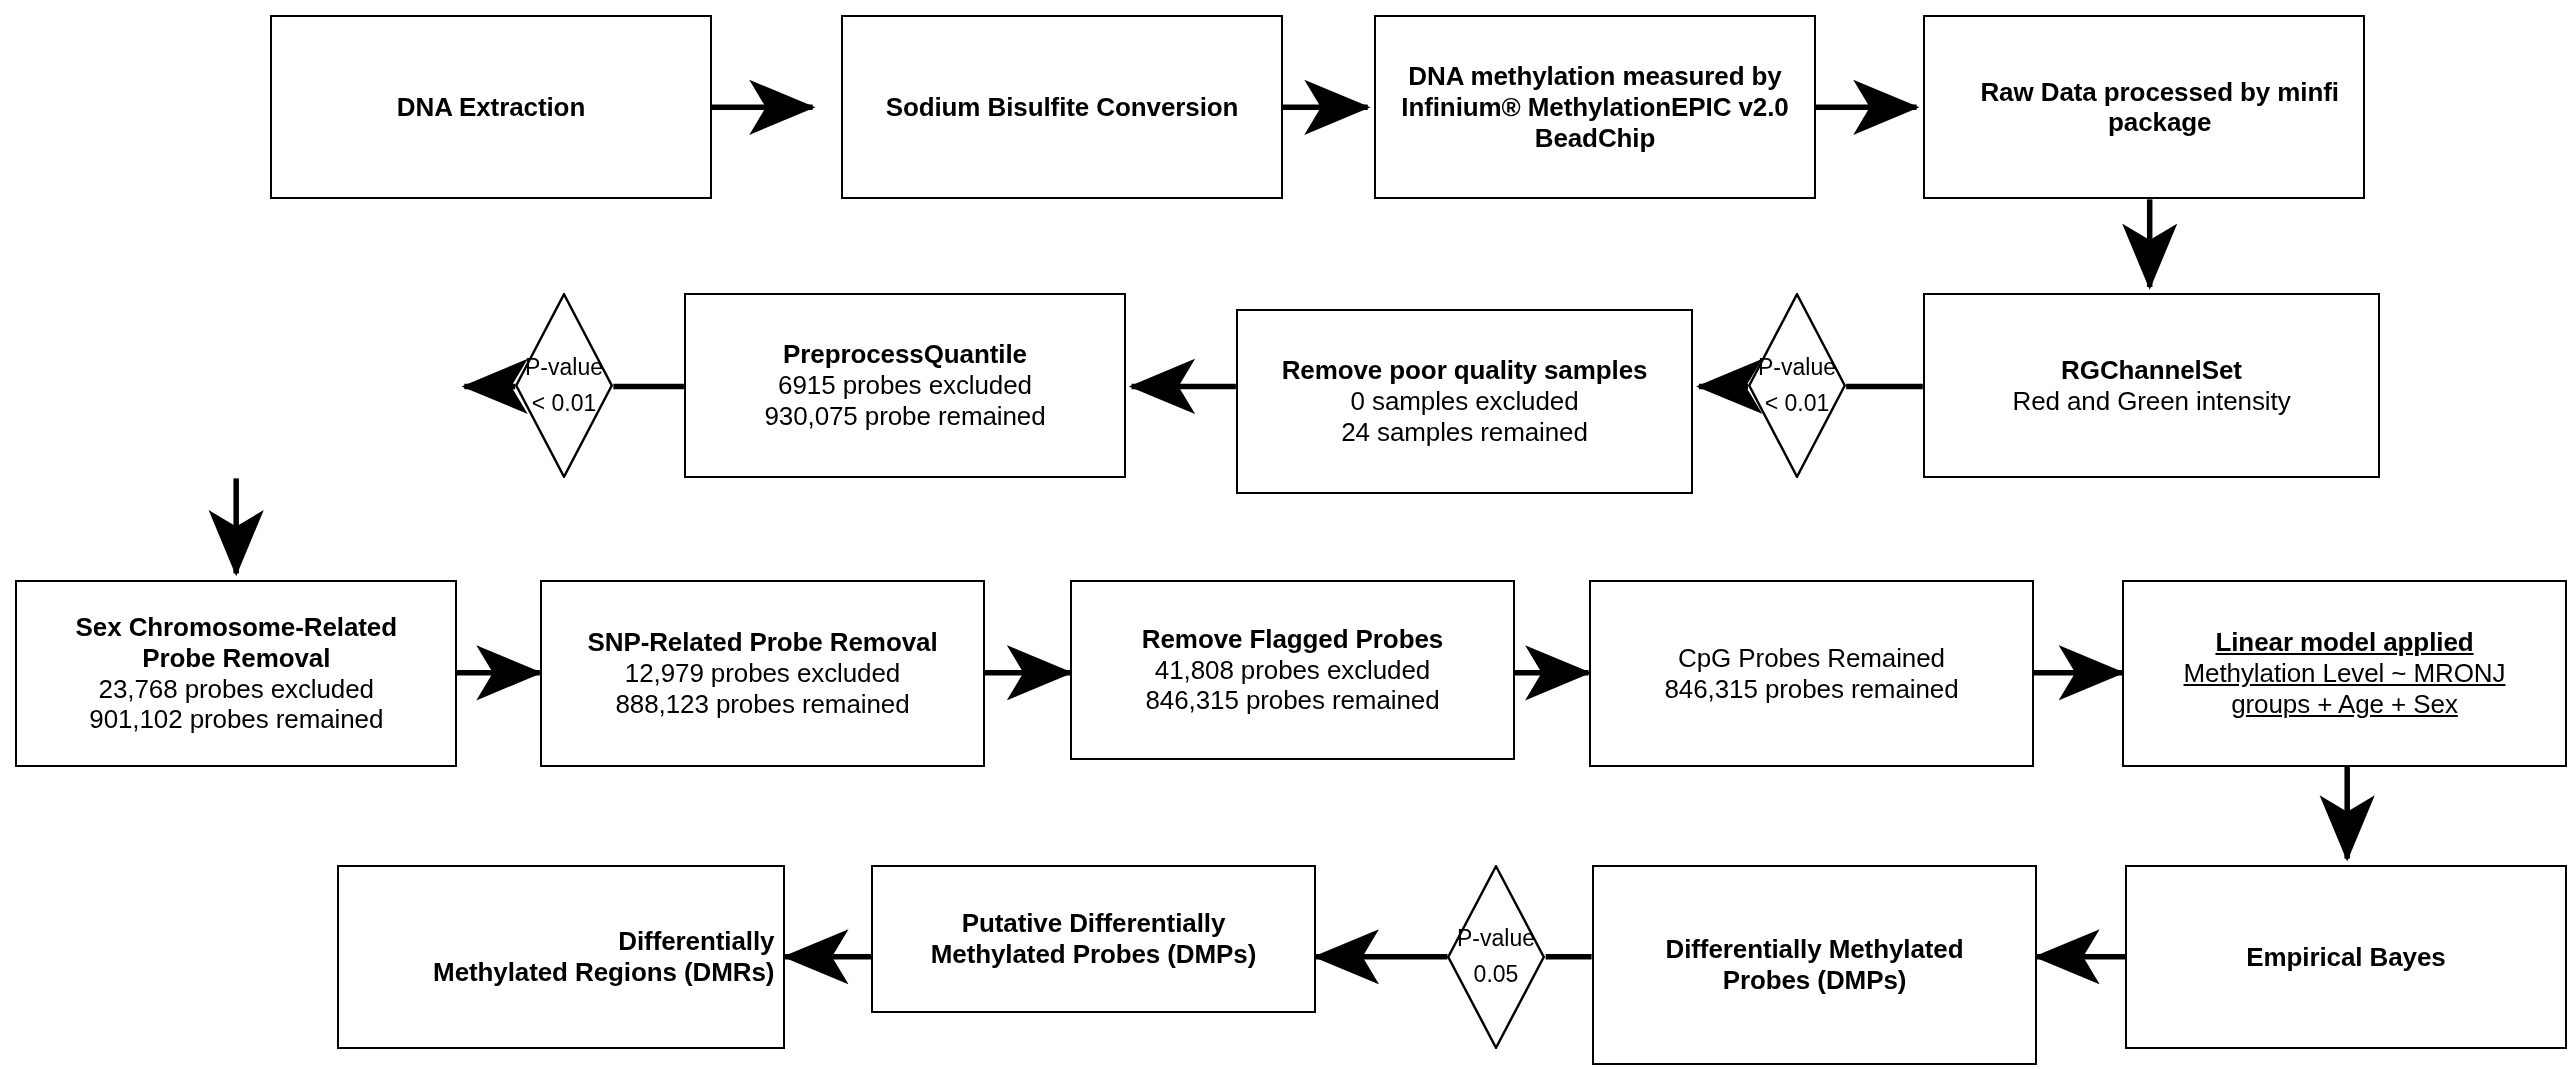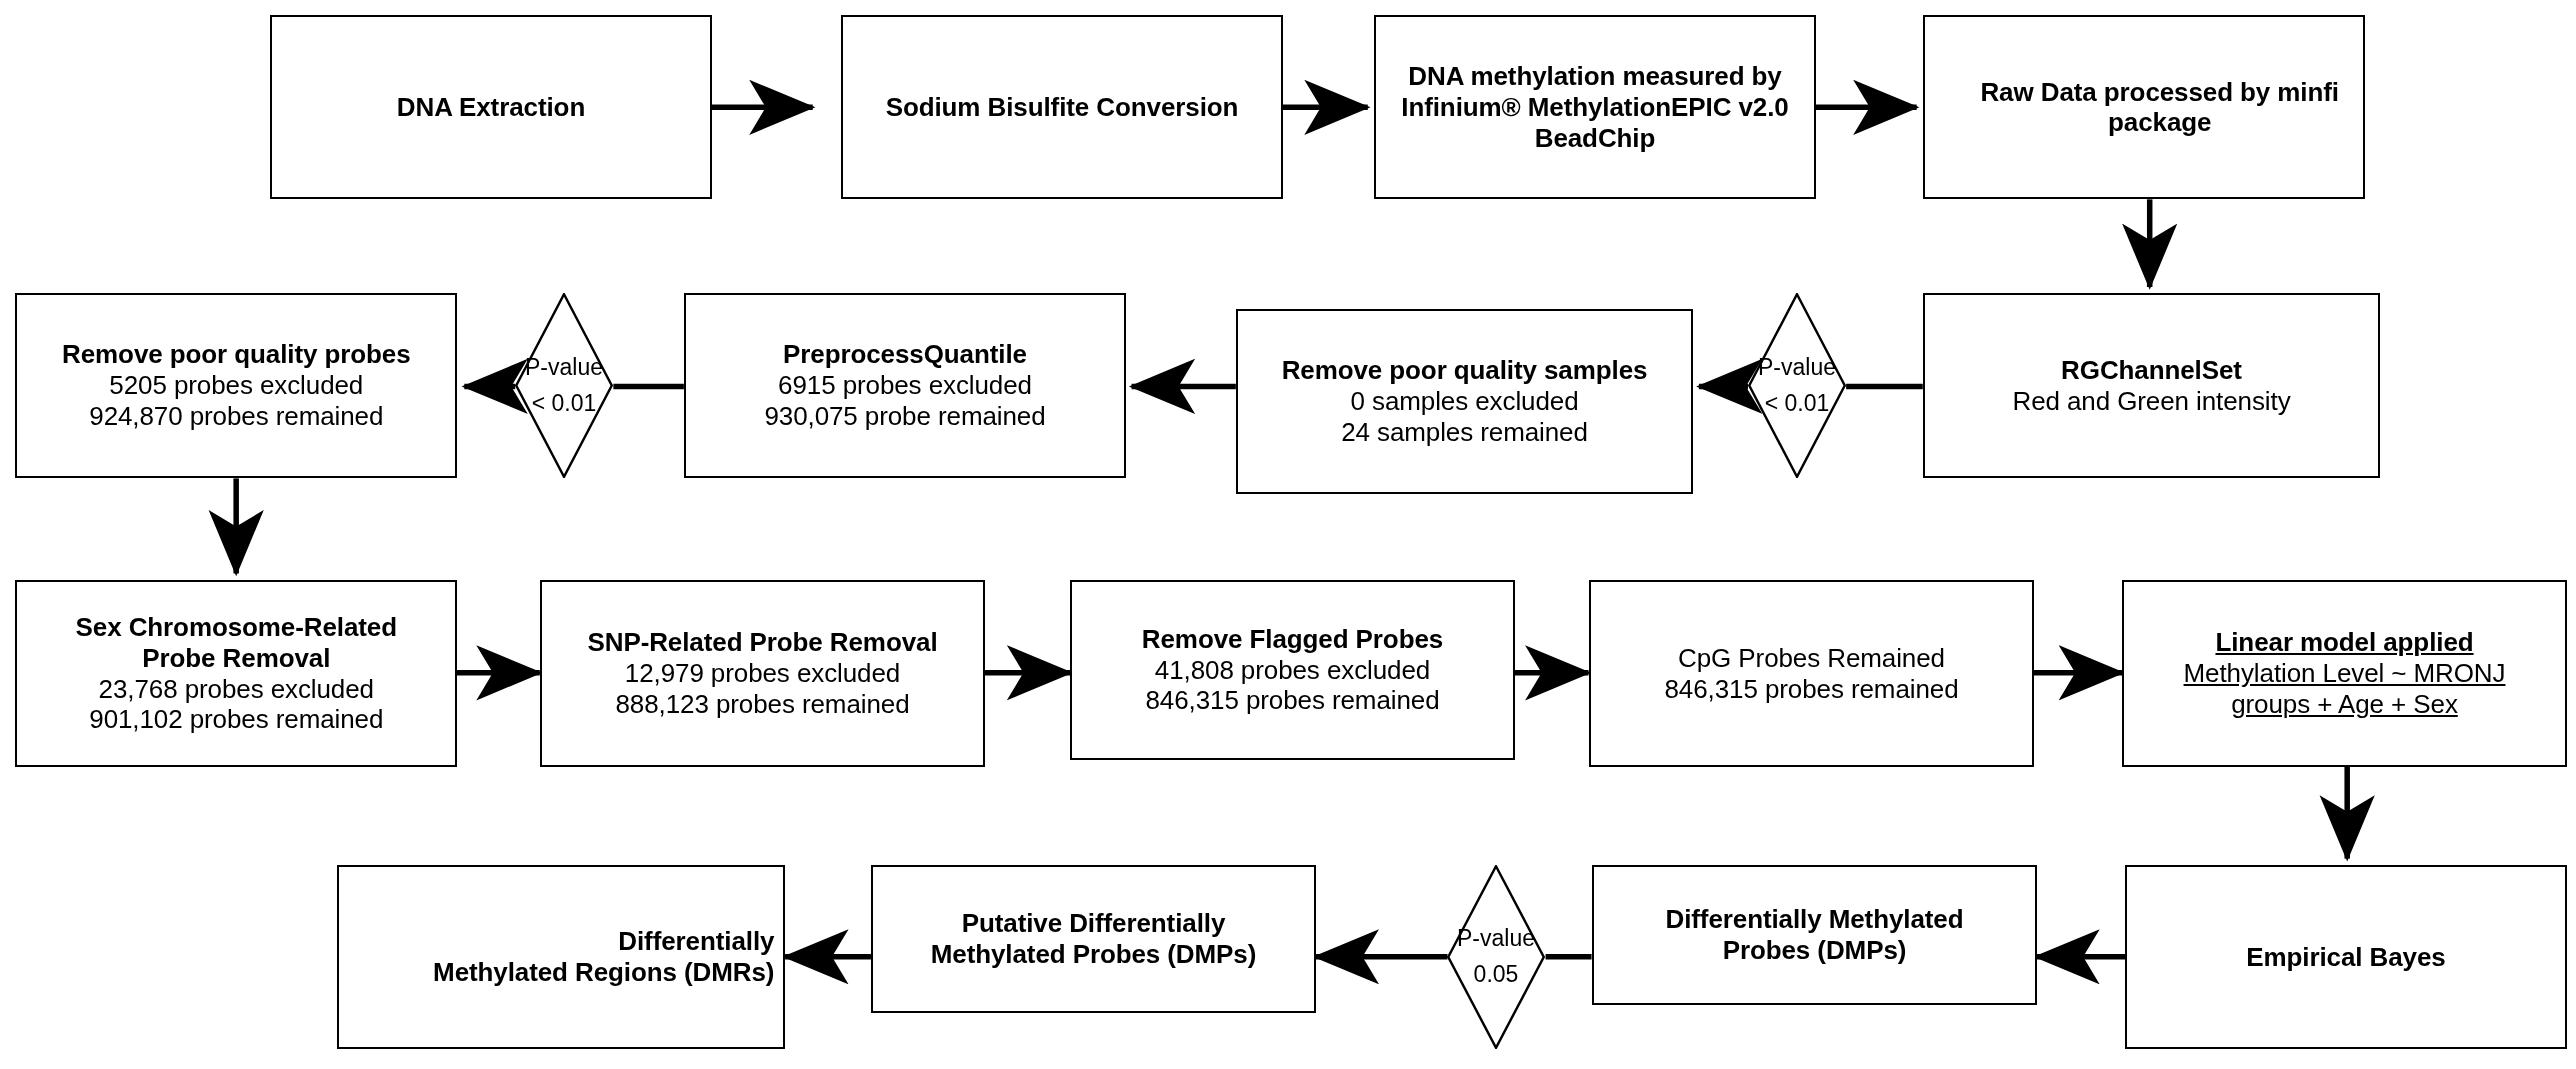--- a/index.html
+++ b/index.html
@@ -111,25 +111,20 @@
     <div class="ttl">DNA methylation measured by</div>
     <div class="ttl">Infinium® MethylationEPIC v2.0</div>
     <div class="ttl">BeadChip</div>
   </div>
 
   <div class="node" style="left:1923px;top:15.3px;width:442px;height:184px;padding-left:40px;">
     <div class="ttl">Raw Data processed by minfi</div>
     <div class="ttl">package</div>
   </div>
 
-  <div class="node" style="left:15.3px;top:293px;width:442px;height:185px;">
-    <div class="ttl">Remove poor quality probes</div>
-    <div class="sub">5205 probes excluded</div>
-    <div class="sub">924,870 probes remained</div>
-  </div>
 
   <div class="diamond" style="left:515px;top:293px;width:98px;height:185px;">
     <svg class="dshape" viewBox="0 0 160 302" preserveAspectRatio="none">
       <polygon points="80,2 158,151 80,300 2,151" fill="#ffffff" stroke="#000000" stroke-width="4"></polygon>
     </svg>
     <div class="dtxt">P-value</div>
     <div class="dtxt">&lt; 0.01</div>
   </div>
 
   <div class="node" style="left:684px;top:293px;width:442px;height:185px;">
@@ -198,21 +193,21 @@
   </div>
 
   <div class="diamond" style="left:1447px;top:865px;width:98px;height:184px;">
     <svg class="dshape" viewBox="0 0 160 300" preserveAspectRatio="none">
       <polygon points="80,2 158,150 80,298 2,150" fill="#ffffff" stroke="#000000" stroke-width="4"></polygon>
     </svg>
     <div class="dtxt">P-value</div>
     <div class="dtxt">0.05</div>
   </div>
 
-  <div class="node" style="left:1592px;top:865px;width:445px;height:140px;">
+  <div class="node" style="left:1592px;top:865px;width:445px;height:200px;">
     <div class="ttl">Differentially Methylated</div>
     <div class="ttl">Probes (DMPs)</div>
   </div>
 
   <div class="node" style="left:2125px;top:865px;width:442px;height:184px;">
     <div class="ttl">Empirical Bayes</div>
   </div>
 
 </div>
 

